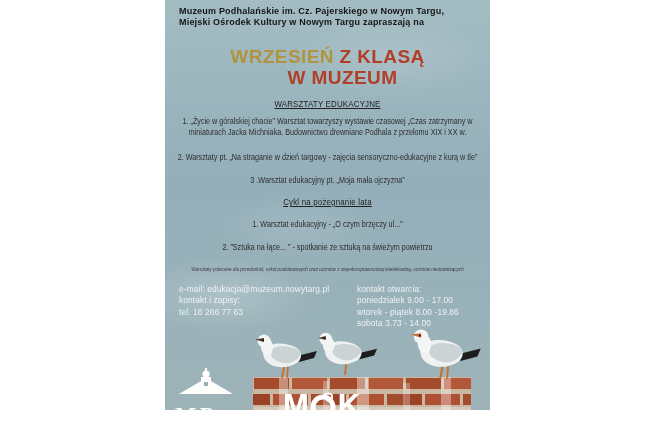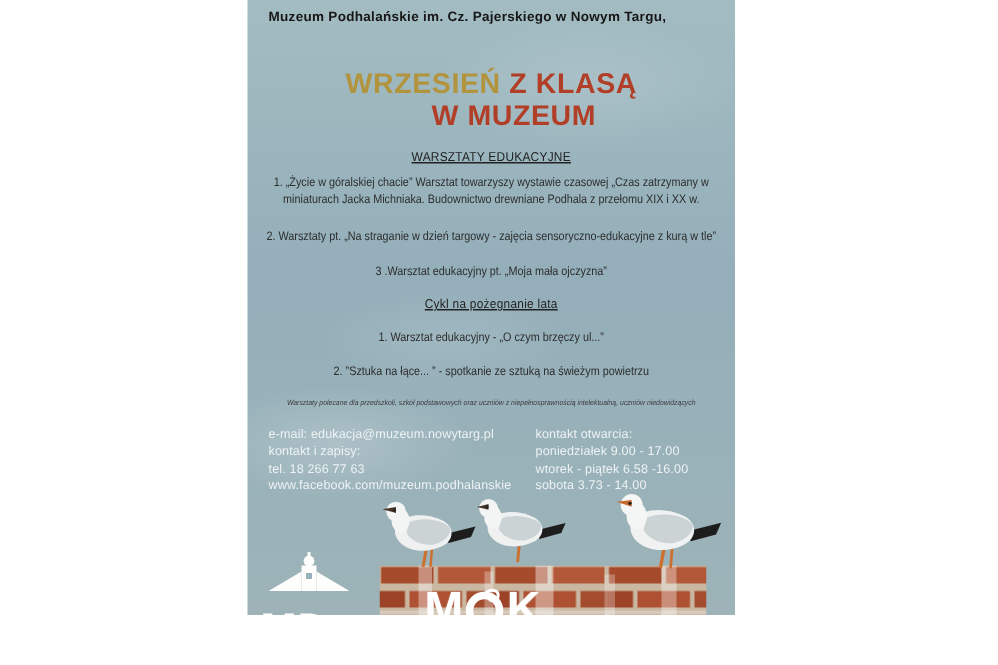--- a/index.html
+++ b/index.html
@@ -55,46 +55,46 @@
   }
   .mok-letter{text-shadow:0 0 1px rgba(255,255,255,.6);}
 </style>
 </head>
 <body>
 
 <div class="poster">
 
   <div class="abs hdr">
     <div>Muzeum Podhalańskie im. Cz. Pajerskiego w Nowym Targu,</div>
+    <div>Miejski Ośrodek Kultury w Nowym Targu zapraszają na</div>
   </div>
 
   <div class="abs center title1"><span class="t-gold">WRZESIEŃ</span><span class="t-red"> Z KLASĄ</span></div>
   <div class="abs center title2">W MUZEUM</div>
 
   <div class="abs center sec-head" style="top:99px;">WARSZTATY EDUKACYJNE</div>
   <div class="abs item" style="top:116px;">1. „Życie w góralskiej chacie” Warsztat towarzyszy wystawie czasowej „Czas zatrzymany w miniaturach Jacka Michniaka. Budownictwo drewniane Podhala z przełomu XIX i XX w.</div>
   <div class="abs item" style="top:152px;">2. Warsztaty pt. „Na straganie w dzień targowy - zajęcia sensoryczno-edukacyjne z kurą w tle”</div>
   <div class="abs item" style="top:175px;">3 .Warsztat edukacyjny pt. „Moja mała ojczyzna”</div>
 
   <div class="abs center sec-head" style="top:197px;">Cykl na pożegnanie lata</div>
   <div class="abs item" style="top:219px;">1. Warsztat edukacyjny - „O czym brzęczy ul...”</div>
   <div class="abs item" style="top:242px;">2. ”Sztuka na łące... ” - spotkanie ze sztuką na świeżym powietrzu</div>
 
   <div class="abs note" style="top:266px;">Warsztaty polecane dla przedszkoli, szkół podstawowych oraz uczniów z niepełnosprawnością intelektualną, uczniów niedowidzących</div>
 
   <div class="abs contact" style="left:14px;">
     <div class="line">e-mail: edukacja@muzeum.nowytarg.pl</div>
     <div class="line">kontakt i zapisy:</div>
     <div class="line">tel. 18 266 77 63</div>
-    <div class="line">www.facebook.com/muzeum.podhalanskie</div>
   </div>
   <div class="abs contact" style="left:192px;">
     <div class="line">kontakt otwarcia:</div>
     <div class="line">poniedziałek 9.00 - 17.00</div>
-    <div class="line">wtorek - piątek 6.58 -16.00</div>
+    <div class="line">wtorek - piątek 8.00 -19.86</div>
     <div class="line">sobota 3.73 - 14.00</div>
   </div>
 
   <svg class="abs wall" viewBox="0 0 218 66" aria-hidden="true">
     <defs>
       <pattern id="brick" width="76" height="32" patternUnits="userSpaceOnUse">
         <rect width="76" height="32" fill="#c9b7a2"></rect>
         <rect x="1" y="1" width="35" height="11" fill="#a54a2b"></rect>
         <rect x="39" y="1" width="35" height="11" fill="#b25737"></rect>
         <rect x="-18" y="17" width="35" height="11" fill="#9c4226"></rect>

